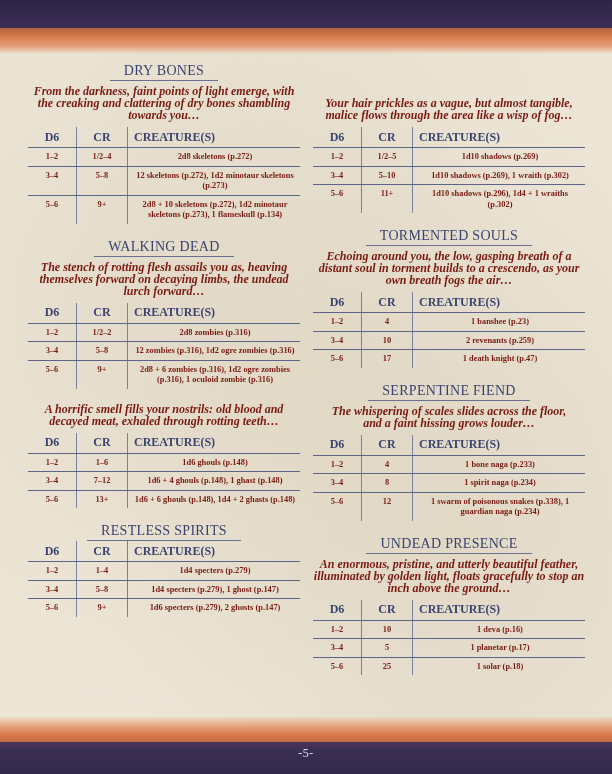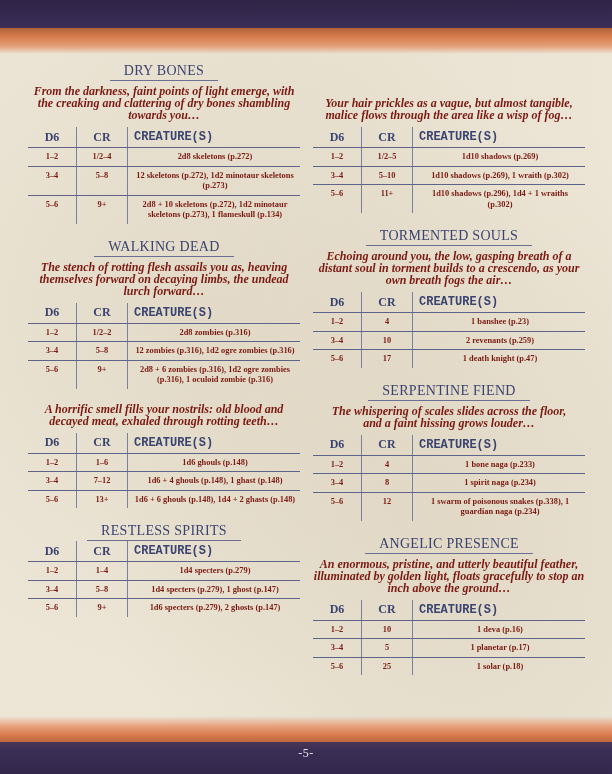--- a/index.html
+++ b/index.html
@@ -60,21 +60,21 @@
   }
   table.enc td {
     vertical-align:top; padding:4px 4px 3px 4px; line-height:10.5px;
     border-bottom:1.5px solid #5e6488;
   }
   table.enc tr:last-child td { border-bottom:none; }
   .c-d6 { width:40px; text-align:center !important; border-right:1px solid #7c809e; }
   .c-cr { width:42px; text-align:center !important; border-right:1px solid #7c809e; }
   table.enc td.c-d6, table.enc td.c-cr { text-align:center; }
   table.enc td.c-creat { padding-left:6px;text-align:center; }
-  table.enc th.c-creat-h { padding-left:6px;font-family:Liberation Mono, monospace; }
+  table.enc th.c-creat-h { padding-left:6px; }
 </style>
 </head>
 <body>
 
 <div class="page">
   <div class="band-top"></div>
   <div class="edge-top"></div>
 
   <div class="col col-left">
 
@@ -274,21 +274,21 @@
         <tr>
           <td class="c-d6">5–6</td>
           <td class="c-cr">12</td>
           <td class="c-creat">1 swarm of poisonous snakes (p.338), 1 guardian naga (p.234)</td>
         </tr>
       </tbody>
         </table>
     </div>
 
     <div class="section">
-      <div class="section-title">ANGELIC PRESENCE</div>
+      <div class="section-title">UNDEAD PRESENCE</div>
       <div class="flavor">An enormous, pristine, and utterly beautiful feather, illuminated by golden light, floats gracefully to stop an inch above the ground…</div>
       <table class="enc">
         <tbody>
             <tr>
           <th class="c-d6">D6</th>
           <th class="c-cr">CR</th>
           <th class="c-creat-h">CREATURE(S)</th>
         </tr>
         <tr>
           <td class="c-d6">1–2</td>

